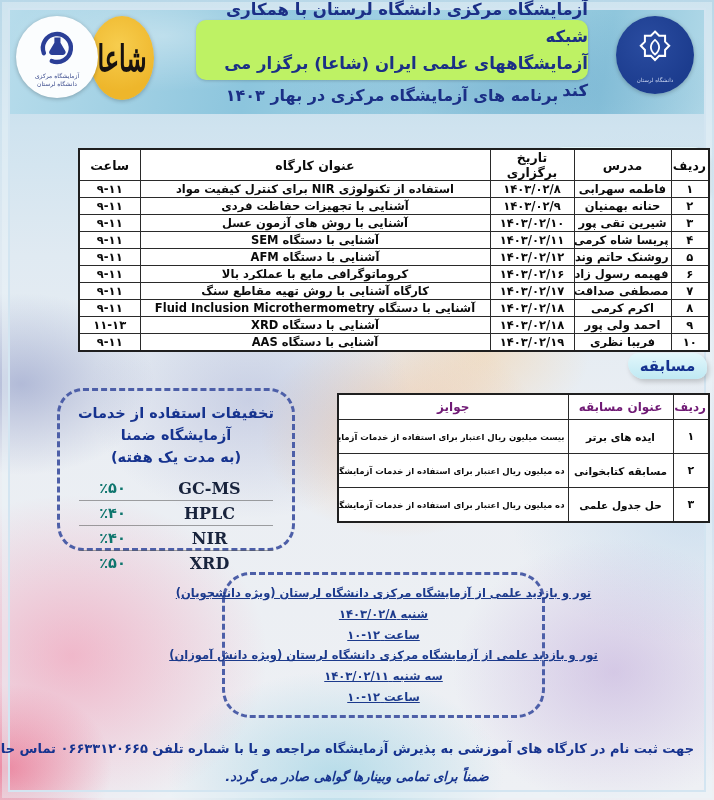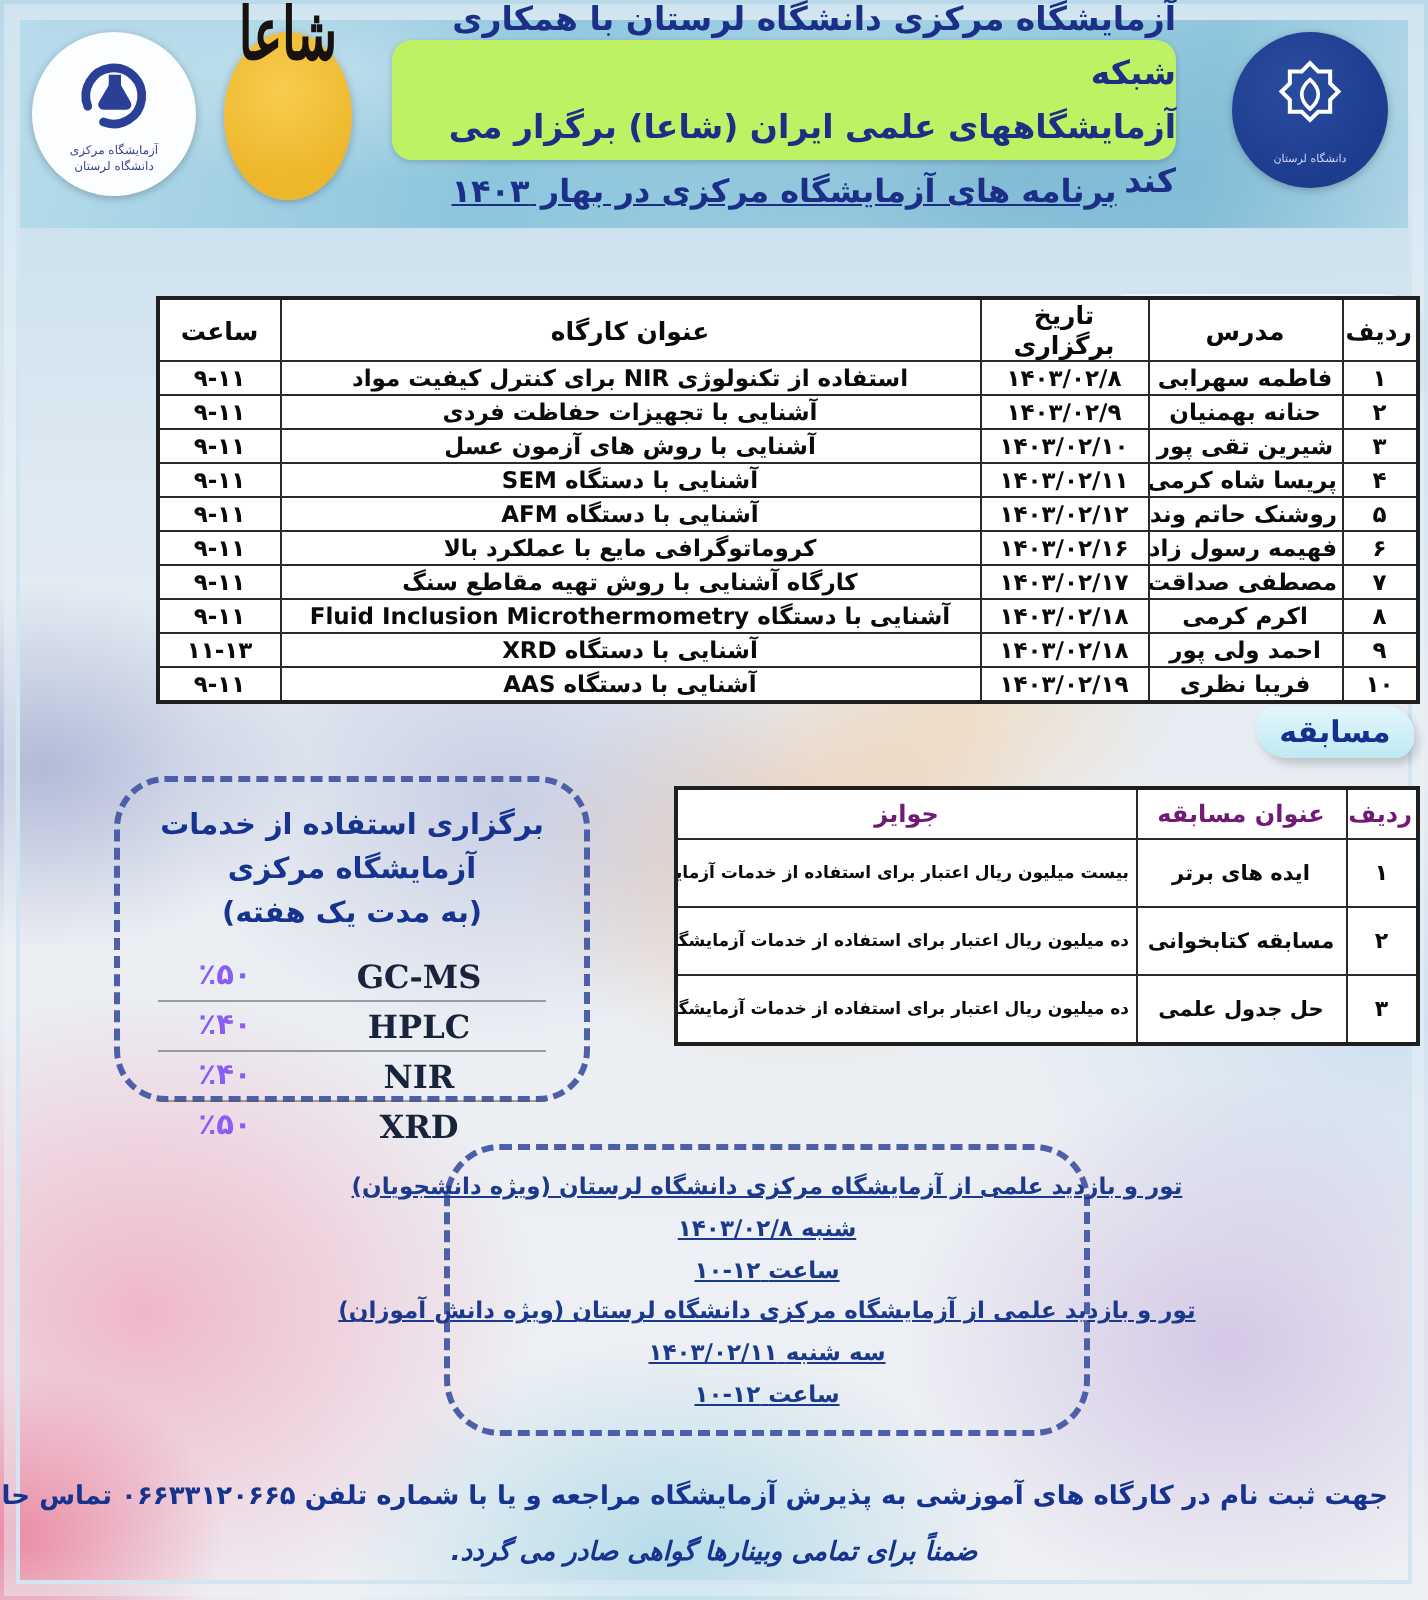--- a/index.html
+++ b/index.html
@@ -25,28 +25,28 @@
   .header-band{position:absolute;left:10px;top:10px;right:10px;height:104px;
     background:
       radial-gradient(ellipse 220px 80px at 22% 25%, rgba(255,255,255,.35), transparent 70%),
       radial-gradient(ellipse 320px 110px at 72% 75%, rgba(104,168,204,.50), transparent 75%),
       linear-gradient(100deg,#b7dceb,#8cc5dd 35%,#a6d4e5 60%,#8fc6dc 85%,#b2d9e8);
   }
   .title-box{position:absolute;left:196px;top:20px;width:392px;height:60px;background:#bef264;
     border-radius:10px;display:flex;flex-direction:column;align-items:center;justify-content:center;
     color:#1b2f86;font-weight:bold;font-size:16.5px;line-height:1.65;direction:rtl;box-shadow:0 1px 3px rgba(0,0,0,.18);}
   .subtitle{position:absolute;left:196px;top:86px;width:392px;text-align:center;color:#1b2f86;
-    font-weight:bold;font-size:16px;direction:rtl;text-decoration:underline;}
+    font-weight:bold;font-size:16px;direction:rtl;}
   
   .uni-logo{position:absolute;right:20px;top:16px;width:78px;height:78px;border-radius:50%;
     background:radial-gradient(circle at 40% 35%, #2a4ca0, #1c3c8e 70%);display:flex;flex-direction:column;
     align-items:center;justify-content:center;box-shadow:0 1px 4px rgba(0,0,0,.25);}
   .uni-logo .caption{color:#cfd9f2;font-size:5.5px;margin-top:2px;}
-  .shaa-logo{position:absolute;left:112px;top:16px;width:64px;height:84px;border-radius:50%;
-    background:radial-gradient(circle at 45% 35%, #f7cd4e, #eeb62b 70%);display:flex;justify-content:center;
+  .shaa-logo{position:absolute;left:90px;top:16px;width:64px;height:84px;border-radius:50%;
+    background:radial-gradient(circle at 45% 35%, #f7cd4e, #eeb62b 70%);display:flex;align-items:center;justify-content:center;
     box-shadow:0 1px 4px rgba(0,0,0,.25);}
   .shaa-logo .mark{color:#171210;font-weight:bold;font-size:24px;transform:scaleY(1.5);font-family:"DejaVu Serif",serif;}
   .lab-logo{position:absolute;left:16px;top:16px;width:82px;height:82px;border-radius:50%;background:#fbfdfe;
     display:flex;flex-direction:column;align-items:center;justify-content:center;box-shadow:0 1px 4px rgba(0,0,0,.25);}
   .lab-logo .caption{color:#3a4a8c;font-size:6px;line-height:1.3;text-align:center;direction:rtl;}
   
   .tab{position:absolute;background:linear-gradient(180deg,#e3f7fb,#bfe9f3);border-radius:10px 14px 10px 16px;
     box-shadow:2px 3px 5px rgba(0,0,0,.18);color:#14318f;font-weight:bold;display:flex;align-items:center;justify-content:center;direction:rtl;}
   .tab-webinars{left:553px;top:104px;width:154px;height:52px;font-size:15px;margin-top:43px;}
   .tab-competition{left:628px;top:353px;width:79px;height:26px;font-size:15px;}
@@ -67,21 +67,21 @@
   td.ltr-cell{direction:ltr;}
   
   .discount-box{position:absolute;left:57px;top:388px;width:232px;height:157px;border:3px dashed #4d5fa8;
     border-radius:26px;direction:rtl;text-align:center;color:#16338f;}
   .discount-title{font-weight:bold;font-size:14.5px;line-height:1.5;margin-top:12px;}
   .discount-table{margin:8px auto 0 auto;width:190px;background:transparent;}
   .discount-table td{border-top:1px solid rgba(90,90,90,.55);height:22px;text-align:center;}
   .discount-table tr:first-child td{border-top:none;}
   .discount-table .svc{width:125px;font-family:"DejaVu Serif","Liberation Serif",serif;font-weight:bold;
     font-size:16px;color:#18233c;margin-top:21px;}
-  .discount-table .pct{width:65px;font-weight:bold;font-size:14.5px;color:#8b5cf6;}
+  .discount-table .pct{width:65px;font-weight:bold;font-size:14.5px;color:#0f766e;}
   
   .tour-box{position:absolute;left:222px;top:572px;width:323px;height:146px;border:3px dashed #4d5fa8;
     border-radius:28px;direction:rtl;color:#1c3a8c;font-weight:bold;font-size:11.5px;
     display:flex;flex-direction:column;align-items:center;justify-content:space-evenly;padding:4px 6px;box-sizing:border-box;text-align:center;}
   .tour-line{white-space:nowrap;text-decoration:underline;}
   
   .footer-line{position:absolute;left:20px;right:20px;text-align:center;direction:rtl;
     color:#16338f;font-weight:bold;font-size:13px;white-space:nowrap;}
   .footer-1{top:741px;}
   .footer-2{top:769px;font-style:italic;}
@@ -242,21 +242,21 @@
   <tr>
         <td class="no">۳</td>
         <td class="title">حل جدول علمی</td>
         <td class="prize">ده میلیون ریال اعتبار برای استفاده از خدمات آزمایشگاه مرکزی (۵ نفر)</td>
       </tr>
 </tbody>
   </table>
 
 <div class="discount-box">
   <div class="discount-title">
-    <div>برگزاری استفاده از خدمات آزمایشگاه مرکزی</div>
+    <div>تخفیفات استفاده از خدمات آزمایشگاه ضمنا</div>
     <div>(به مدت یک هفته)</div>
   </div>
   <table class="discount-table">
     <tbody>
         <tr>
           <td class="svc">GC-MS</td>
           <td class="pct ltr">٪۵۰</td>
         </tr>
     <tr>
           <td class="svc">HPLC</td>

